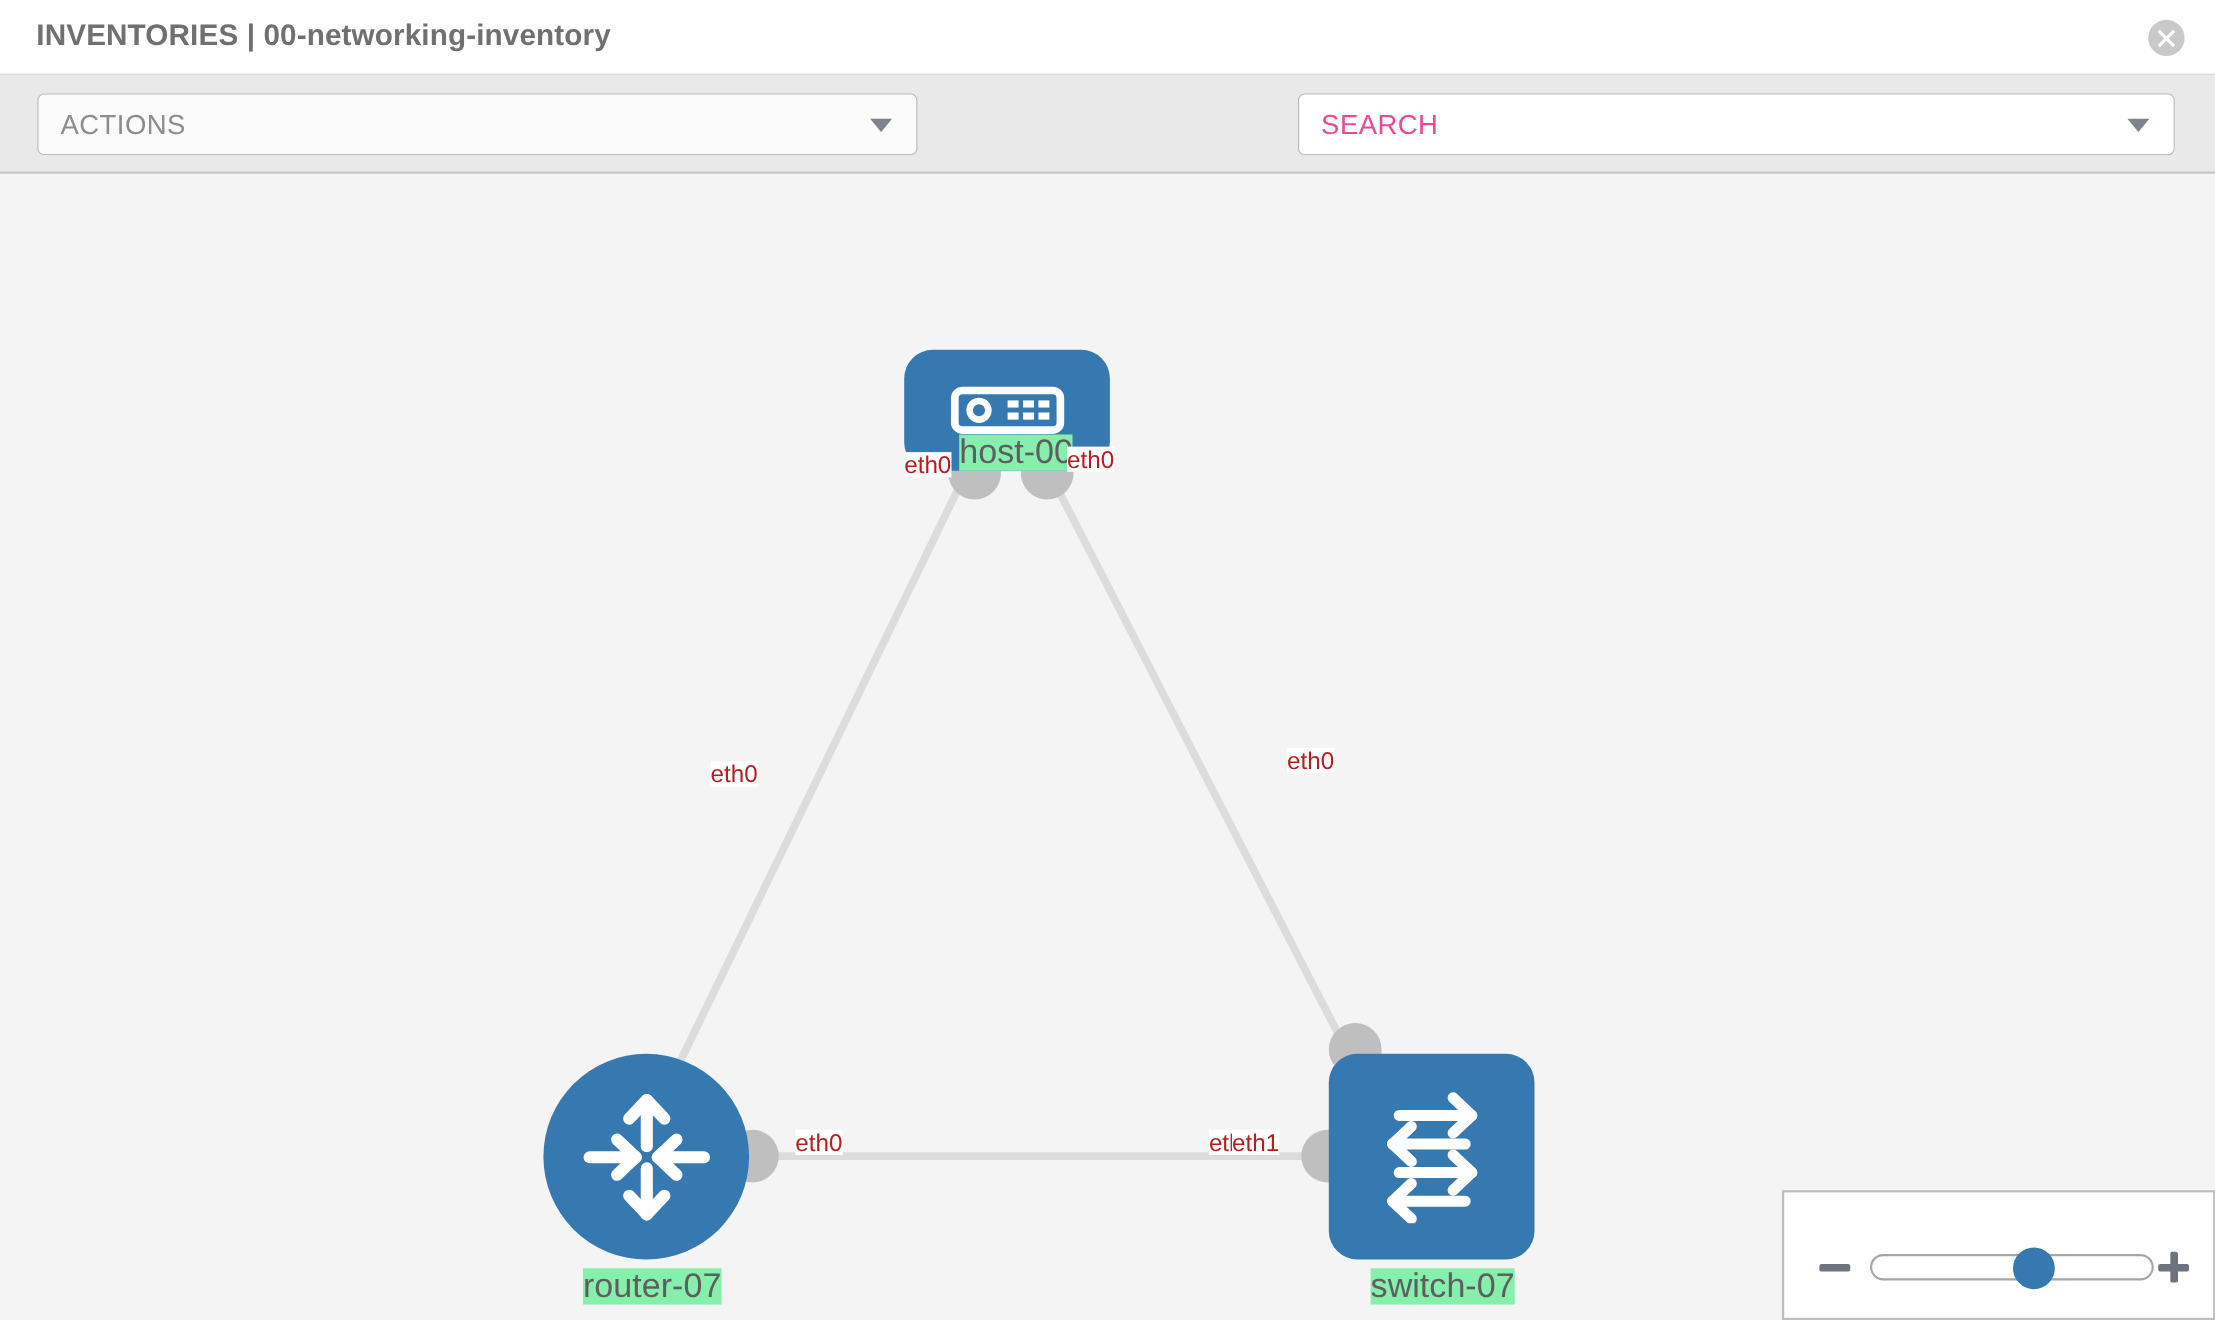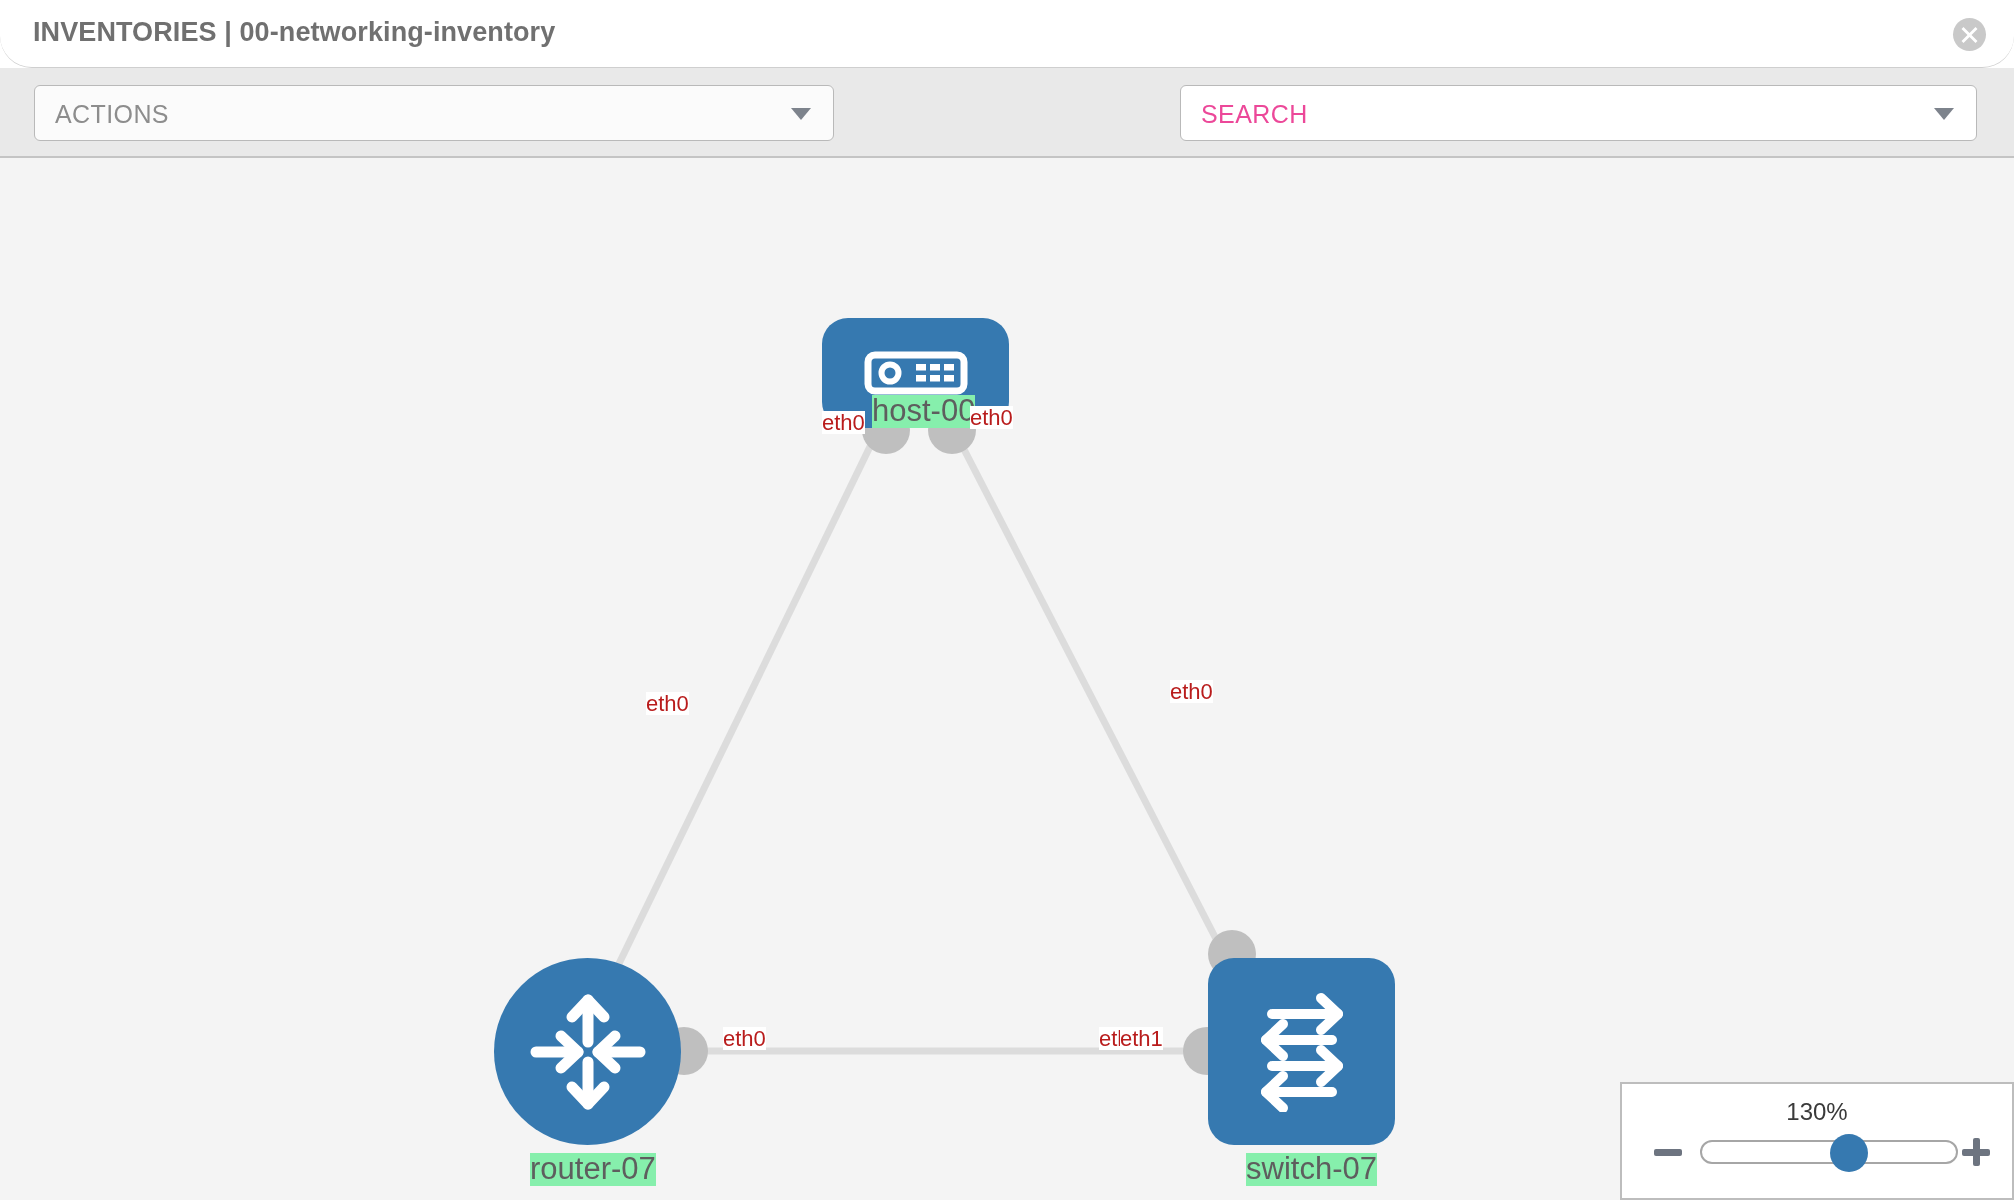--- a/index.html
+++ b/index.html
@@ -17,21 +17,20 @@
 
   
   .header {
     position: absolute;
     left: 0; top: 0;
     width: 2014px;
     height: 68px;
     background: #ffffff;
     border-bottom: 1px solid #cfcfcf;
     box-sizing: border-box;
-    border-radius: 32px;
   }
   .page-title {
     position: absolute;
     left: 33px;
     top: 17px;
     font-size: 27px;
     font-weight: bold;
     color: #707070;
     letter-spacing: 0.1px;
     white-space: nowrap;
@@ -358,19 +357,18 @@
   <div class="edge-label" style="left:822px;  top:253px;">eth0</div>
   <div class="edge-label" style="left:970px;  top:248px;">eth0</div>
   <div class="edge-label" style="left:646px;  top:534px;">eth0</div>
   <div class="edge-label" style="left:1170px; top:522px;">eth0</div>
   <div class="edge-label" style="left:723px;  top:869px;">eth0</div>
   <div class="edge-label" style="left:1099px; top:869px;">eth0</div>
   <div class="edge-label" style="left:1120px; top:869px;">eth1</div>
 </div>
 
 <div class="zoom-widget">
-  <div class="zoom-level">130%</div>
   <div class="zoom-minus"></div>
   <div class="zoom-track">
     <div class="zoom-handle" style="left: 127.6px;"></div>
   </div>
   <div class="zoom-plus"></div>
 </div>
 
 </body></html>

